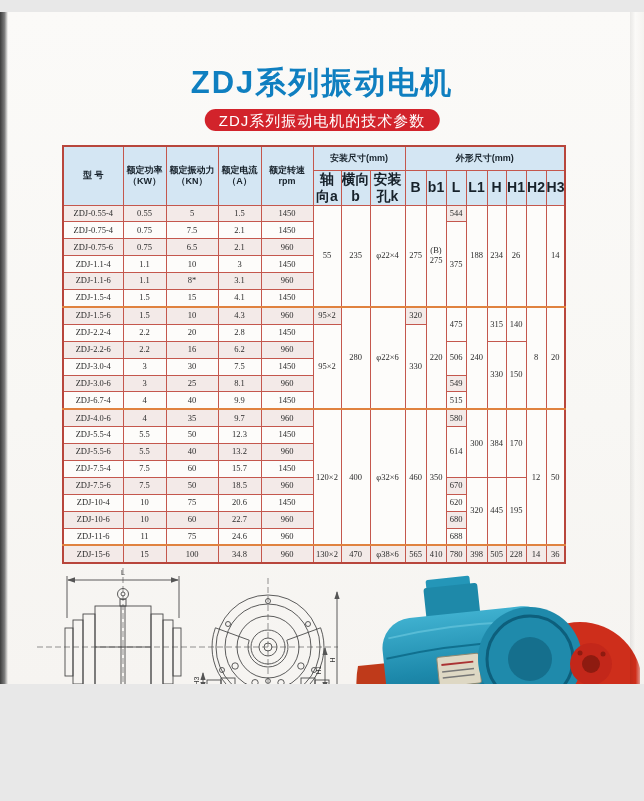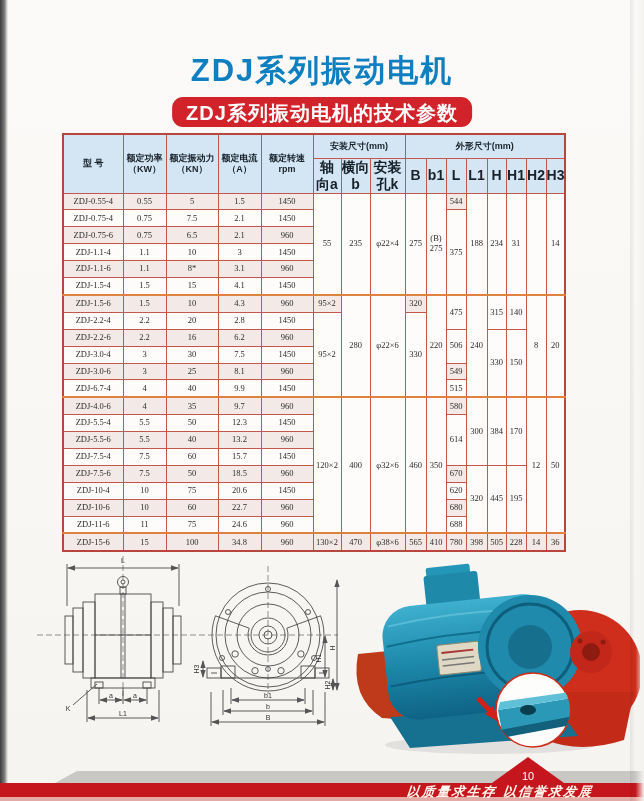--- a/index.html
+++ b/index.html
@@ -1,35 +1,35 @@
 <!DOCTYPE html>
 <html><head>
 <meta charset="utf-8">
 <style>
   html,body { margin:0; padding:0; background:#e8e8e8; }
   .page {
-    position:relative; width:644px; height:801px; margin:0 auto;
+    position:relative; width:644px; height:672px; margin:12px auto;
     background:linear-gradient(180deg,#fbfaf8 0%, #f8f7f4 60%, #f6f4f1 100%);
     overflow:hidden;
     font-family:"Liberation Serif","DejaVu Serif",serif;
   }
   .edge-left { position:absolute; left:0; top:0; width:8px; height:801px;
     background:linear-gradient(90deg,#3c3c3c 0%, #7a7a7a 55%, rgba(160,160,160,0) 100%); }
   .edge-right { position:absolute; left:630px; top:0; width:14px; height:801px;
     background:linear-gradient(90deg, rgba(0,0,0,0.07), rgba(0,0,0,0) 40%, #f4f2ef); }
 
   .title {
     position:absolute; top:50px; left:0; width:100%; text-align:center;
     font-family:"Liberation Sans","DejaVu Sans",sans-serif;
     font-size:31px; font-weight:bold; color:#0f7fc0; letter-spacing:2px;
   }
   .banner {
     position:absolute; top:97px; left:50%; transform:translateX(-50%);
     background:#d2232b; color:#ffffff; font-family:"Liberation Sans","DejaVu Sans",sans-serif;
-    font-size:20px; font-weight:bold; letter-spacing:1px;
+    font-size:15px; font-weight:normal; letter-spacing:1px;
     padding:3px 14px 0; border-radius:11px; white-space:nowrap;
   }
 
   table.specs {
     position:absolute; left:62px; top:133px; width:502px;
     border-collapse:collapse; table-layout:fixed;
     border:2px solid #b8463c;
   }
   .specs th, .specs td {
     border:1px solid #c4574d; text-align:center; vertical-align:middle;
@@ -139,21 +139,21 @@
           <td class="sh">1450</td>
           <td rowspan="6">55</td>
           <td rowspan="6">235</td>
           <td rowspan="6">φ22×4</td>
           <td rowspan="6">275</td>
           <td rowspan="6">(B)
 275</td>
           <td class="sh">544</td>
           <td rowspan="6">188</td>
           <td rowspan="6">234</td>
-          <td rowspan="6">31</td>
+          <td rowspan="6">26</td>
           <td rowspan="6"></td>
           <td rowspan="6">14</td>
         </tr>
         <tr>
           <td>ZDJ-0.75-4</td>
           <td>0.75</td>
           <td>7.5</td>
           <td>2.1</td>
           <td>1450</td>
           <td rowspan="5">375</td>

